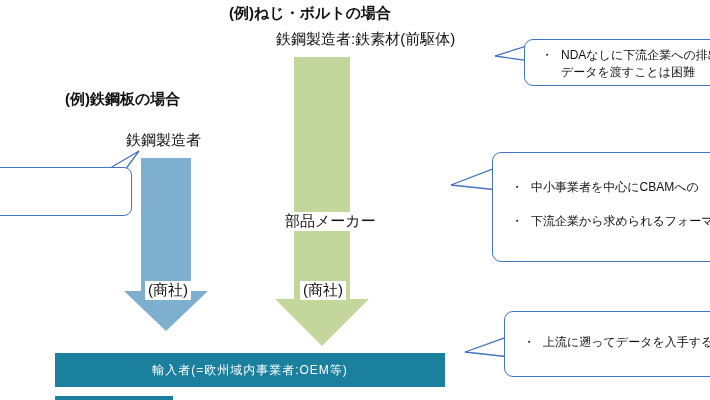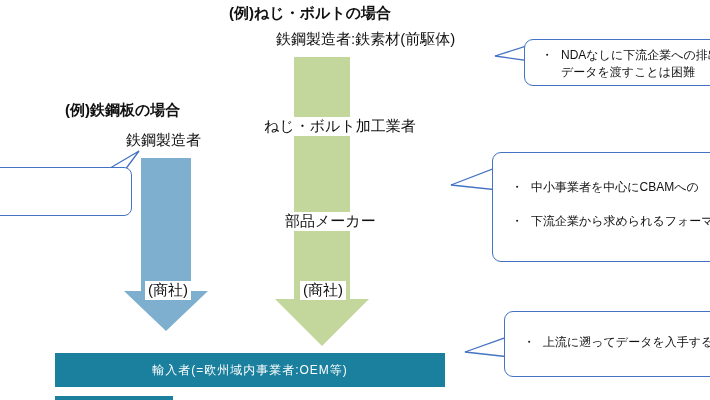--- a/index.html
+++ b/index.html
@@ -12,21 +12,21 @@
   svg.layer { position:absolute; left:0; top:0; z-index:1; }
   polygon.arrow-green { fill:var(--bolt-arrow, #c3d69b); }
   polygon.arrow-blue  { fill:var(--plate-arrow, #7eafce); }
   .tail { fill:#ffffff; stroke:var(--callout-border, #4472c4); stroke-width:1.3; }
 
   .label { position:absolute; z-index:2; font-size:15px; white-space:nowrap; }
   .label.bg { background:#fff; padding:0 3px; }
   .title { font-weight:bold; }
 
   #t-bolt  { left:229px; top:4px;  }
-  #t-plate { left:65px;  top:101px; }
+  #t-plate { left:65px;  top:90px; }
   #n-smb   { left:236px; top:30px;margin-left:40px; }
   #n-bp    { left:261px; top:117px; }
   #n-pm    { left:282px; top:212px; }
   #n-smp   { left:126px; top:131px; }
   #n-tp    { left:145px; top:281px; }
   #n-tb    { left:300px; top:281px; }
 
   #importer {
     position:absolute; z-index:2; left:55px; top:353px; width:390px; height:34px;
     background:var(--importer-box, #1b7f9e); color:#fff; text-align:center;
@@ -66,21 +66,20 @@
     <polygon class="tail" points="498,167 498,190 451,185"></polygon>
     <polygon class="tail" points="510,336 510,357 465,352"></polygon>
   </svg>
 
   <div class="label title" id="t-bolt">(例)ねじ・ボルトの場合</div>
 
   <div class="label" id="n-smb">鉄鋼製造者:鉄素材(前駆体)</div>
 
   <div class="label title" id="t-plate">(例)鉄鋼板の場合</div>
 
-  <div class="label bg" id="n-bp">ねじ・ボルト加工業者</div>
 
   <div class="label" id="n-smp">鉄鋼製造者</div>
 
   <div class="label bg" id="n-pm">部品メーカー</div>
 
   <div class="label bg" id="n-tp">(商社)</div>
 
   <div class="label bg" id="n-tb">(商社)</div>
 
   <div id="importer">

